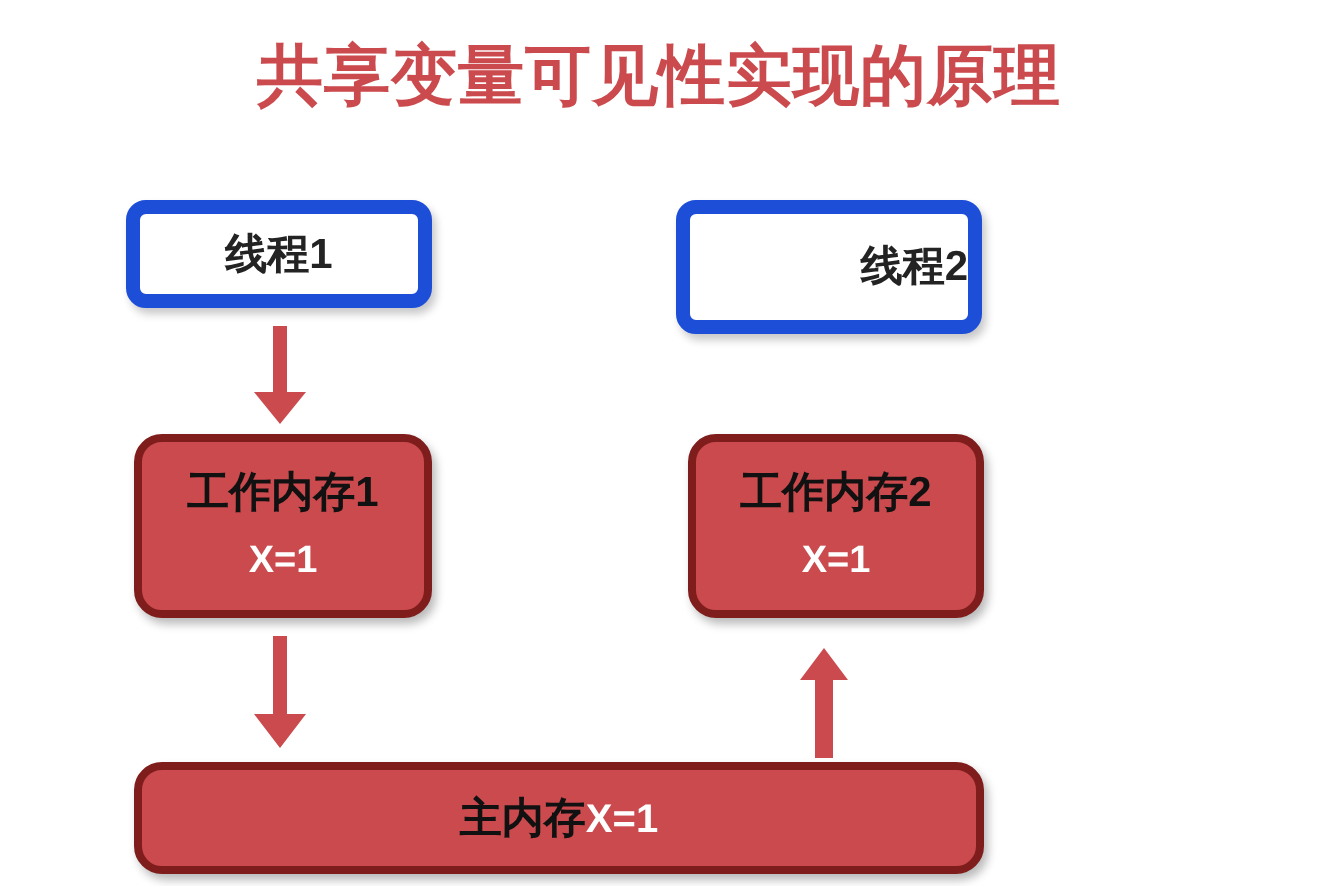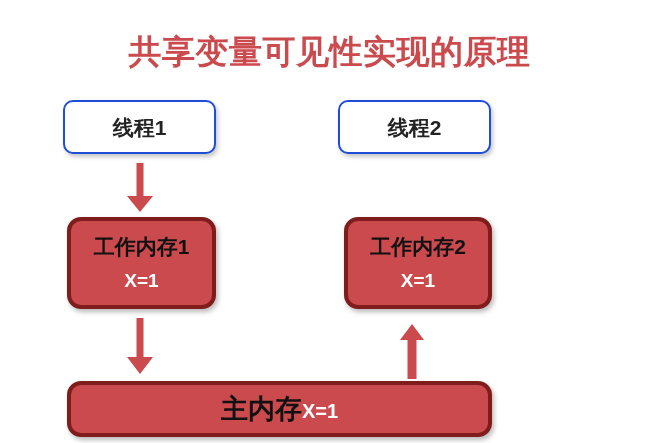--- a/index.html
+++ b/index.html
@@ -20,21 +20,21 @@
     left: 0; top: 0;
     width: 659px;
     height: 443px;
     background: #ffffff;
   }
 
   
   .title {
     position: absolute;
     left: 0;
-    top: 34px;
+    top: 20px;
     width: 659px;
     text-align: center;
     color: #cb4a4d;
     font-size: 33px;
     font-weight: bold;
     letter-spacing: 0.5px;
     line-height: 1.1;
     white-space: nowrap;
   }
 
@@ -46,21 +46,21 @@
     display: flex;
     flex-direction: column;
     align-items: center;
     justify-content: center;
     text-align: center;
   }
 
   
   .thread-box {
     background: #ffffff;
-    border: 2px solid #1d4ed8;
+    border: 7px solid #1d4ed8;
     border-radius: 10px;
     box-shadow: 2px 3px 4px rgba(0,0,0,0.22);
   }
   .thread-label {
     font-size: 21px;
     font-weight: bold;
     color: #232323;
     line-height: 1;
   }
 
@@ -85,21 +85,21 @@
     margin-top: 14px;
   }
 
   
   .main-mem-row {
     display: flex;
     align-items: baseline;
     justify-content: center;
   }
   .main-mem-title {
-    font-size: 27px;
+    font-size: 21px;
     font-weight: bold;
     color: #111111;
     line-height: 1;
   }
   .main-mem-value {
     font-size: 20px;
     font-weight: bold;
     color: #ffffff;
     line-height: 1;
   }
@@ -117,21 +117,21 @@
 <body>
 
 <div id="diagram">
 
   <div class="title">共享变量可见性实现的原理</div>
 
   <div class="node thread-box" style="left:63px; top:100px; width:153px; height:54px;">
     <span class="thread-label">线程1</span>
   </div>
 
-  <div class="node thread-box" style="left:338px; top:100px; width:153px; height:54px;">
+  <div class="node thread-box" style="left:338px; top:100px; width:153px; height:67px;align-items:flex-end;">
     <span class="thread-label">线程2</span>
   </div>
 
   <div class="arrow" style="left:124px; top:161px;">
     <svg width="32" height="55" viewBox="0 0 32 55">
       <g transform="translate(2,2)">
         <path d="M10.5 0 L17.5 0 L17.5 33 L27 33 L14 49 L1 33 L10.5 33 Z" fill="none" stroke="#ffffff" stroke-width="3" stroke-linejoin="round" opacity="0.92"></path>
         <path d="M10.5 0 L17.5 0 L17.5 33 L27 33 L14 49 L1 33 L10.5 33 Z" fill="#cb4a4d"></path>
       </g>
     </svg>

